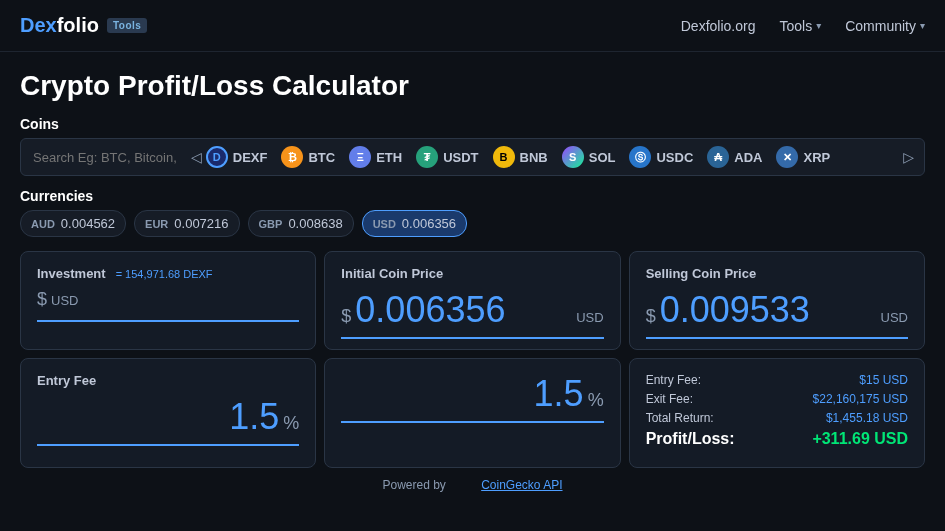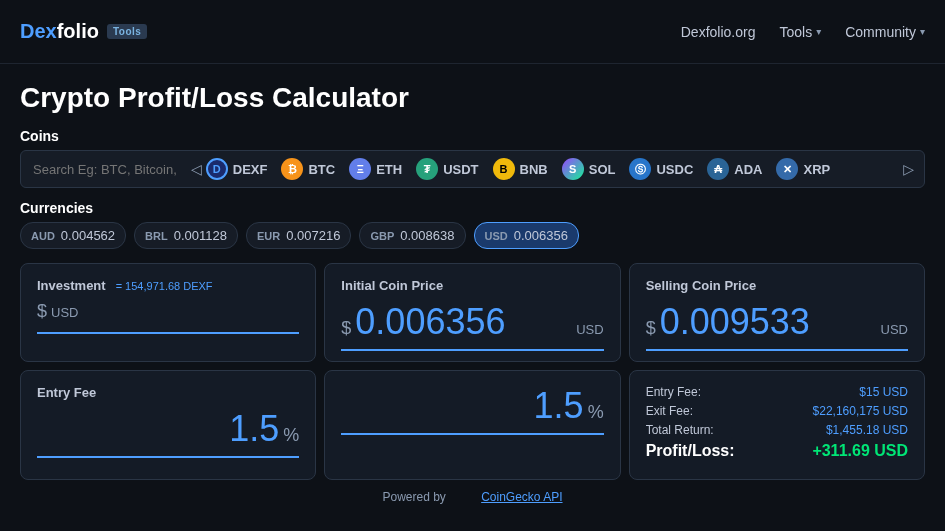--- a/index.html
+++ b/index.html
@@ -11,21 +11,21 @@
       width: 945px;
       overflow: hidden;
     }
 
     
     .navbar {
       display: flex;
       align-items: center;
       justify-content: space-between;
       padding: 0 20px;
-      height: 64px;
+      height: 52px;
       background: #0d1117;
       border-bottom: 1px solid #1e2530;
     }
     .navbar-left {
       display: flex;
       align-items: center;
       gap: 8px;
     }
     .logo-text {
       font-size: 20px;
@@ -362,24 +362,20 @@
     <button class="coins-scroll-btn">▷</button>
   </div>
 
   <div class="section-label">Currencies</div>
   <div class="currencies-bar">
     <div class="currency-pill">
       <span class="currency-code">AUD</span>
       <span class="currency-value">0.004562</span>
     </div>
     <div class="currency-pill">
-      <span class="currency-code">BRL</span>
-      <span class="currency-value">0.001128</span>
-    </div>
-    <div class="currency-pill">
       <span class="currency-code">EUR</span>
       <span class="currency-value">0.007216</span>
     </div>
     <div class="currency-pill">
       <span class="currency-code">GBP</span>
       <span class="currency-value">0.008638</span>
     </div>
     <div class="currency-pill active">
       <span class="currency-code">USD</span>
       <span class="currency-value">0.006356</span>

